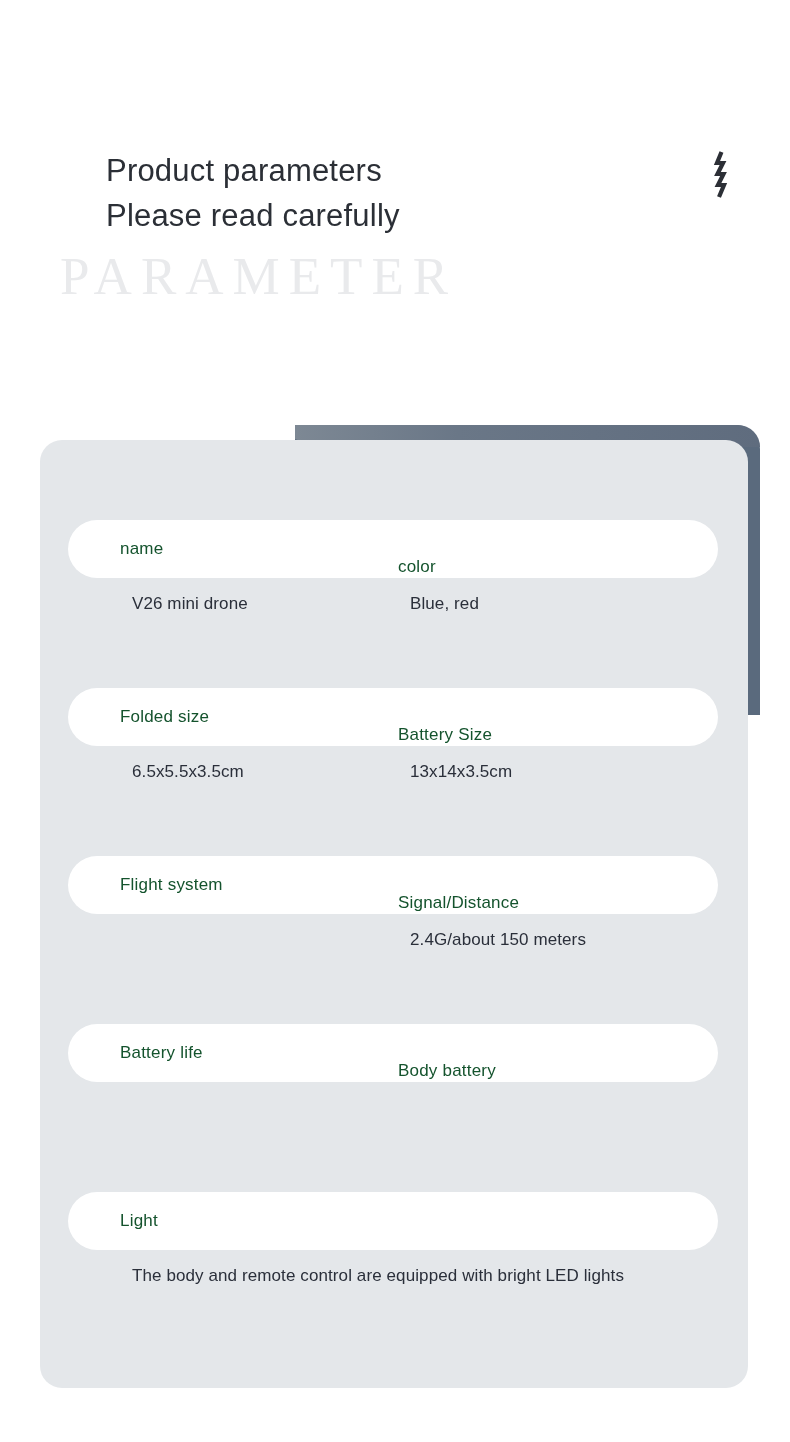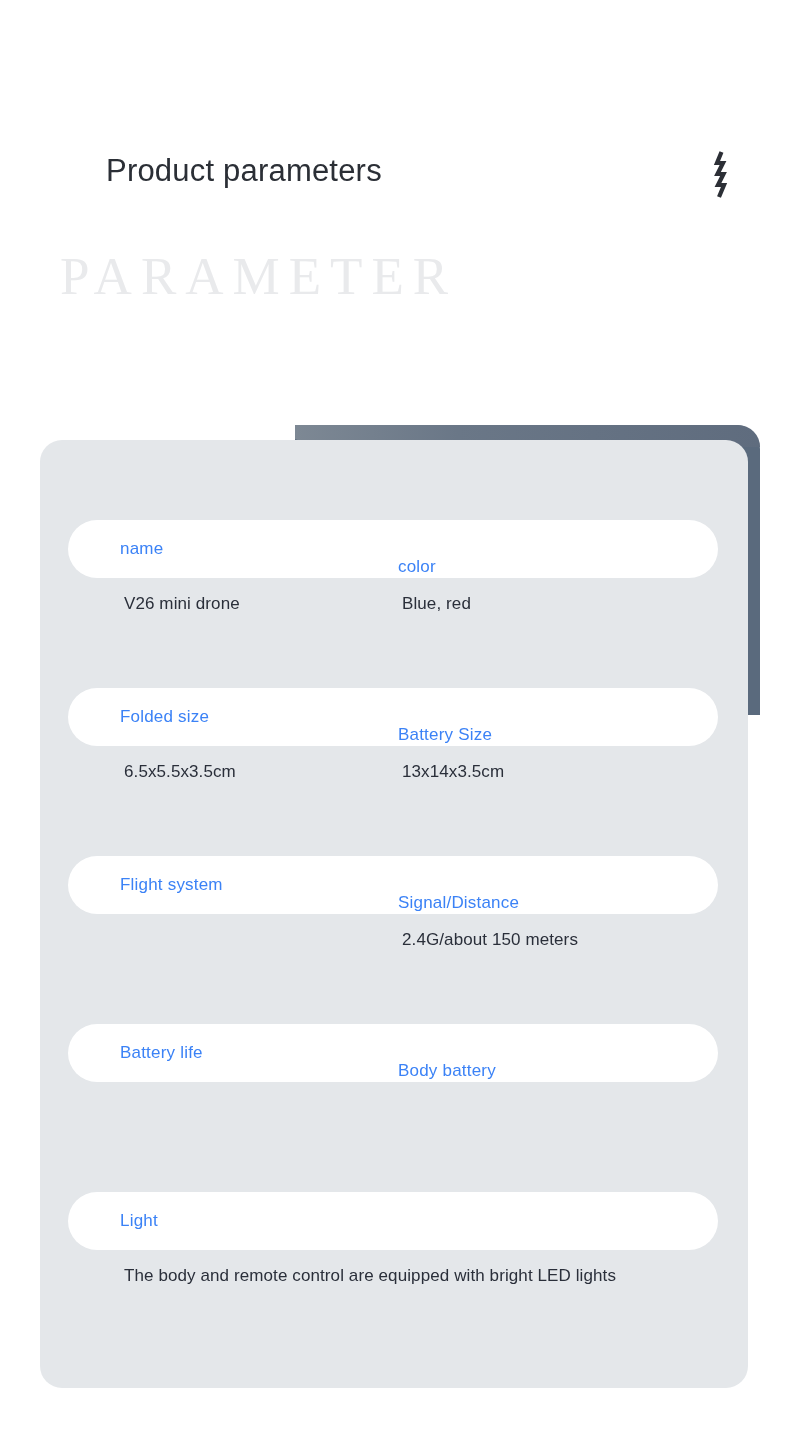--- a/index.html
+++ b/index.html
@@ -117,30 +117,30 @@
     top: 0;
     width: 650px;
     height: 58px;
     background: #ffffff;
     border-radius: 29px;
     display: flex;
     align-items: center;
   }
   .pill .lbl {
     font-size: 17px;
-    color: #3b82f6;
+    color: #14532d;
     letter-spacing: 0.2px;
     position: absolute;
   }
   .pill .lbl.col-a { left: 52px; }
   .pill .lbl.col-b { left: 330px; margin-top: 36px; }
 
   .values {
     position: absolute;
-    left: 4px;
+    left: 12px;
     top: 72px;
     width: 576px;
     height: 56px;
   }
   .values .val {
     position: absolute;
     font-size: 17px;
     line-height: 24px;
     color: #2a2f3a;
     letter-spacing: 0.1px;
@@ -155,20 +155,21 @@
   .row-1 { top: 248px; }
   .row-2 { top: 416px; }
   .row-3 { top: 584px; }
   .row-4 { top: 752px; }
 </style>
 </head>
 <body>
 
 <div class="header">
   <div class="header-line">Product parameters</div>
+  <div class="header-line">Please read carefully</div>
 </div>
 
 <div class="watermark">PARAMETER</div>
 
 <div class="zigzag">
   <svg viewBox="0 0 30 50" width="30" height="50" aria-hidden="true">
     <path d="M15.5 2 L11 13 L17 13 L11.5 24 L17.5 24 L12 35 L18 35 L13 47" fill="none" stroke="#2c2f36" stroke-width="4.2" stroke-linejoin="miter" stroke-linecap="butt"></path>
   </svg>
 </div>
 

